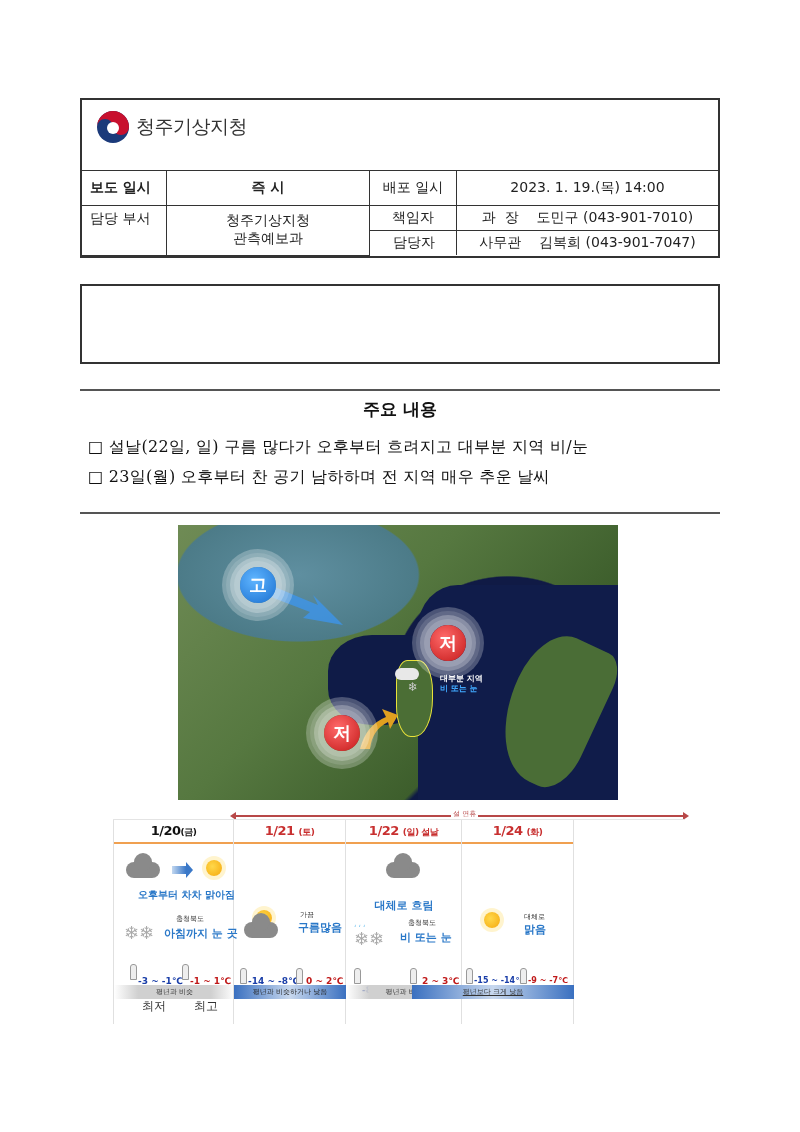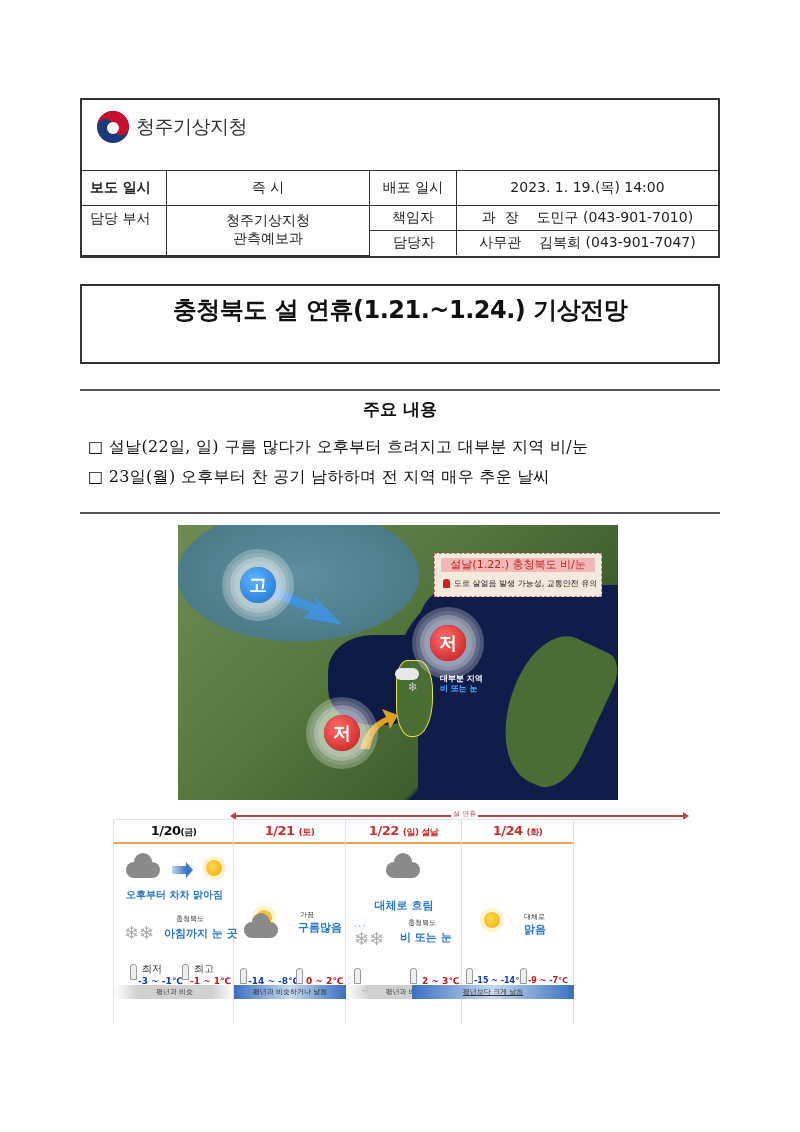--- a/index.html
+++ b/index.html
@@ -78,21 +78,21 @@
 
   .fc-text { position:absolute; font-size:10px; color:#2a78c8; font-weight:bold; text-align:center; white-space:nowrap; }
   .fc-small { position:absolute; font-size:7px; color:#333; white-space:nowrap; }
   .fc-big { position:absolute; font-size:11px; color:#2a78c8; font-weight:bold; white-space:nowrap; }
 
   .thermo { position:absolute; width:5px; height:14px; background:#eee; border:1px solid #999; border-radius:3px 3px 0 0; }
   .thermo:after { content:""; position:absolute; left:-3px; bottom:-6px; width:9px; height:9px; border-radius:50%; }
   .temp { position:absolute; font-size:9px; font-weight:bold; white-space:nowrap; }
   .temp.cold { color:#1a3ea8; }
   .temp.hot { color:#c01a1a; }
-  .tlabel { position:absolute; font-size:10px; color:#333; }
+  .tlabel { position:absolute; font-size:12px; color:#333;margin-top:36px; }
 
   .norm { position:absolute; top:165px; height:14px; font-size:7px; color:#333; text-align:center; line-height:14px; white-space:nowrap; }
   .norm.gray { background:linear-gradient(90deg, transparent, #d0d0d0 20%, #d0d0d0 80%, transparent); }
   .norm.blue { background:linear-gradient(90deg, #3a70c0, #c8d8ee 50%, #3a70c0); color:#222; }
 </style>
 </head>
 <body>
 
 <div class="hdr">
   <div class="hdr-top">
@@ -100,21 +100,21 @@
       <circle cx="17" cy="17" r="16" fill="#1b3a7a"></circle>
       <path d="M1 17 A16 16 0 0 1 33 17 A8 8 0 0 1 17 17 A8 8 0 0 0 1 17 Z" fill="#c8102e"></path>
       <circle cx="17" cy="18" r="6" fill="#fff"></circle>
     </svg>
     <div class="agency">청주기상지청</div>
   </div>
   <table class="meta">
     <tbody>
         <tr>
       <td class="lbl b">보도 일시</td>
-      <td style="width:190px;font-weight:normal;margin-top:36px;">즉  시</td>
+      <td style="width:190px;font-weight:bold;margin-top:36px;">즉  시</td>
       <td style="width:74px;">배포 일시</td>
       <td>2023. 1. 19.(목) 14:00</td>
     </tr>
     <tr>
       <td class="lbl" rowspan="2" style="vertical-align:top;padding-top:4px;">담당 부서</td>
       <td rowspan="2">
         <div>청주기상지청</div>
         <div>관측예보과</div>
       </td>
       <td class="half">책임자</td>
@@ -122,21 +122,20 @@
     </tr>
     <tr>
       <td class="half">담당자</td>
       <td class="half" style="white-space:pre;">사무관    김복희 (043-901-7047)</td>
     </tr>
   </tbody>
     </table>
 </div>
 
 <div class="titlebox">
-  <div class="main-title">충청북도 설 연휴(1.21.~1.24.) 기상전망</div>
 </div>
 
 <div class="rule" style="top:389px;"></div>
 <div class="kp-head">주요 내용</div>
 <div class="kp" style="top:437px;">□ 설날(22일, 일) 구름 많다가 오후부터 흐려지고 대부분 지역 비/눈</div>
 <div class="kp" style="top:467px;">□ 23일(월) 오후부터 찬 공기 남하하며 전 지역 매우 추운 날씨</div>
 <div class="rule" style="top:512px;"></div>
 
 <div class="map">
   <div class="sea" style="left:150px;top:110px;width:110px;height:90px;border-radius:40% 30% 50% 40%;"></div>
@@ -148,43 +147,39 @@
     <polygon points="0,0 60,25 55,15 85,45 45,38 52,32 0,12" fill="rgba(60,150,240,0.75)"></polygon>
   </svg>
   <svg style="position:absolute;left:180px;top:180px;" width="40" height="45">
     <path d="M2 44 Q8 20 28 12 L24 4 L40 10 L32 24 L30 17 Q14 25 12 44 Z" fill="#e0a020"></path>
   </svg>
 
   <div class="sys high" style="left:62px;top:42px;">고</div>
   <div class="sys low" style="left:252px;top:100px;">저</div>
   <div class="sys low" style="left:146px;top:190px;">저</div>
 
-  <div class="callout">
-    <div class="c1">설날(1.22.)  충청북도 비/눈</div>
-    <div class="c2"><span class="siren"></span><span>도로 살얼음 발생 가능성, 교통안전 유의</span></div>
-  </div>
 
   <div class="cloud-s" style="left:217px;top:143px;"></div>
   <div style="position:absolute;left:230px;top:155px;font-size:12px;color:#ccc;">❄</div>
   <div class="maptext1">대부분 지역</div>
   <div class="maptext2">비 또는 눈</div>
 </div>
 
 <div class="fc">
   <div class="fc-span"></div>
   <div class="fc-span-label">설 연휴</div>
 
   <div class="fc-grid">
 
     <div class="fc-col" style="width:121px;">
       <div class="fc-date"><span>1/20</span><small>(금)</small></div>
       <div class="cloud" style="left:12px;top:42px;"></div>
       <div class="arr" style="left:58px;top:46px;"></div>
       <div class="sun" style="left:92px;top:40px;"></div>
-      <div class="fc-text" style="left:0;width:121px;top:68px;">오후부터 차차 맑아짐</div>
+      <div class="fc-text" style="left:12px;width:121px;top:68px;">오후부터 차차 맑아짐</div>
       <div class="snow" style="left:10px;top:102px;">❄❄</div>
       <div class="fc-small" style="left:62px;top:94px;">충청북도</div>
       <div class="fc-big" style="left:50px;top:106px;">아침까지 눈 곳</div>
       <div class="thermo" style="left:16px;top:144px;"></div>
       <div class="tlabel" style="left:28px;top:142px;">최저</div>
       <div class="temp cold" style="left:24px;top:156px;">-3 ~ -1℃</div>
       <div class="thermo" style="left:68px;top:144px;"></div>
       <div class="tlabel" style="left:80px;top:142px;">최고</div>
       <div class="temp hot" style="left:76px;top:156px;text-align:center;">-1 ~ 1℃</div>
       <div class="norm gray" style="left:0;width:121px;">평년과 비슷</div>

